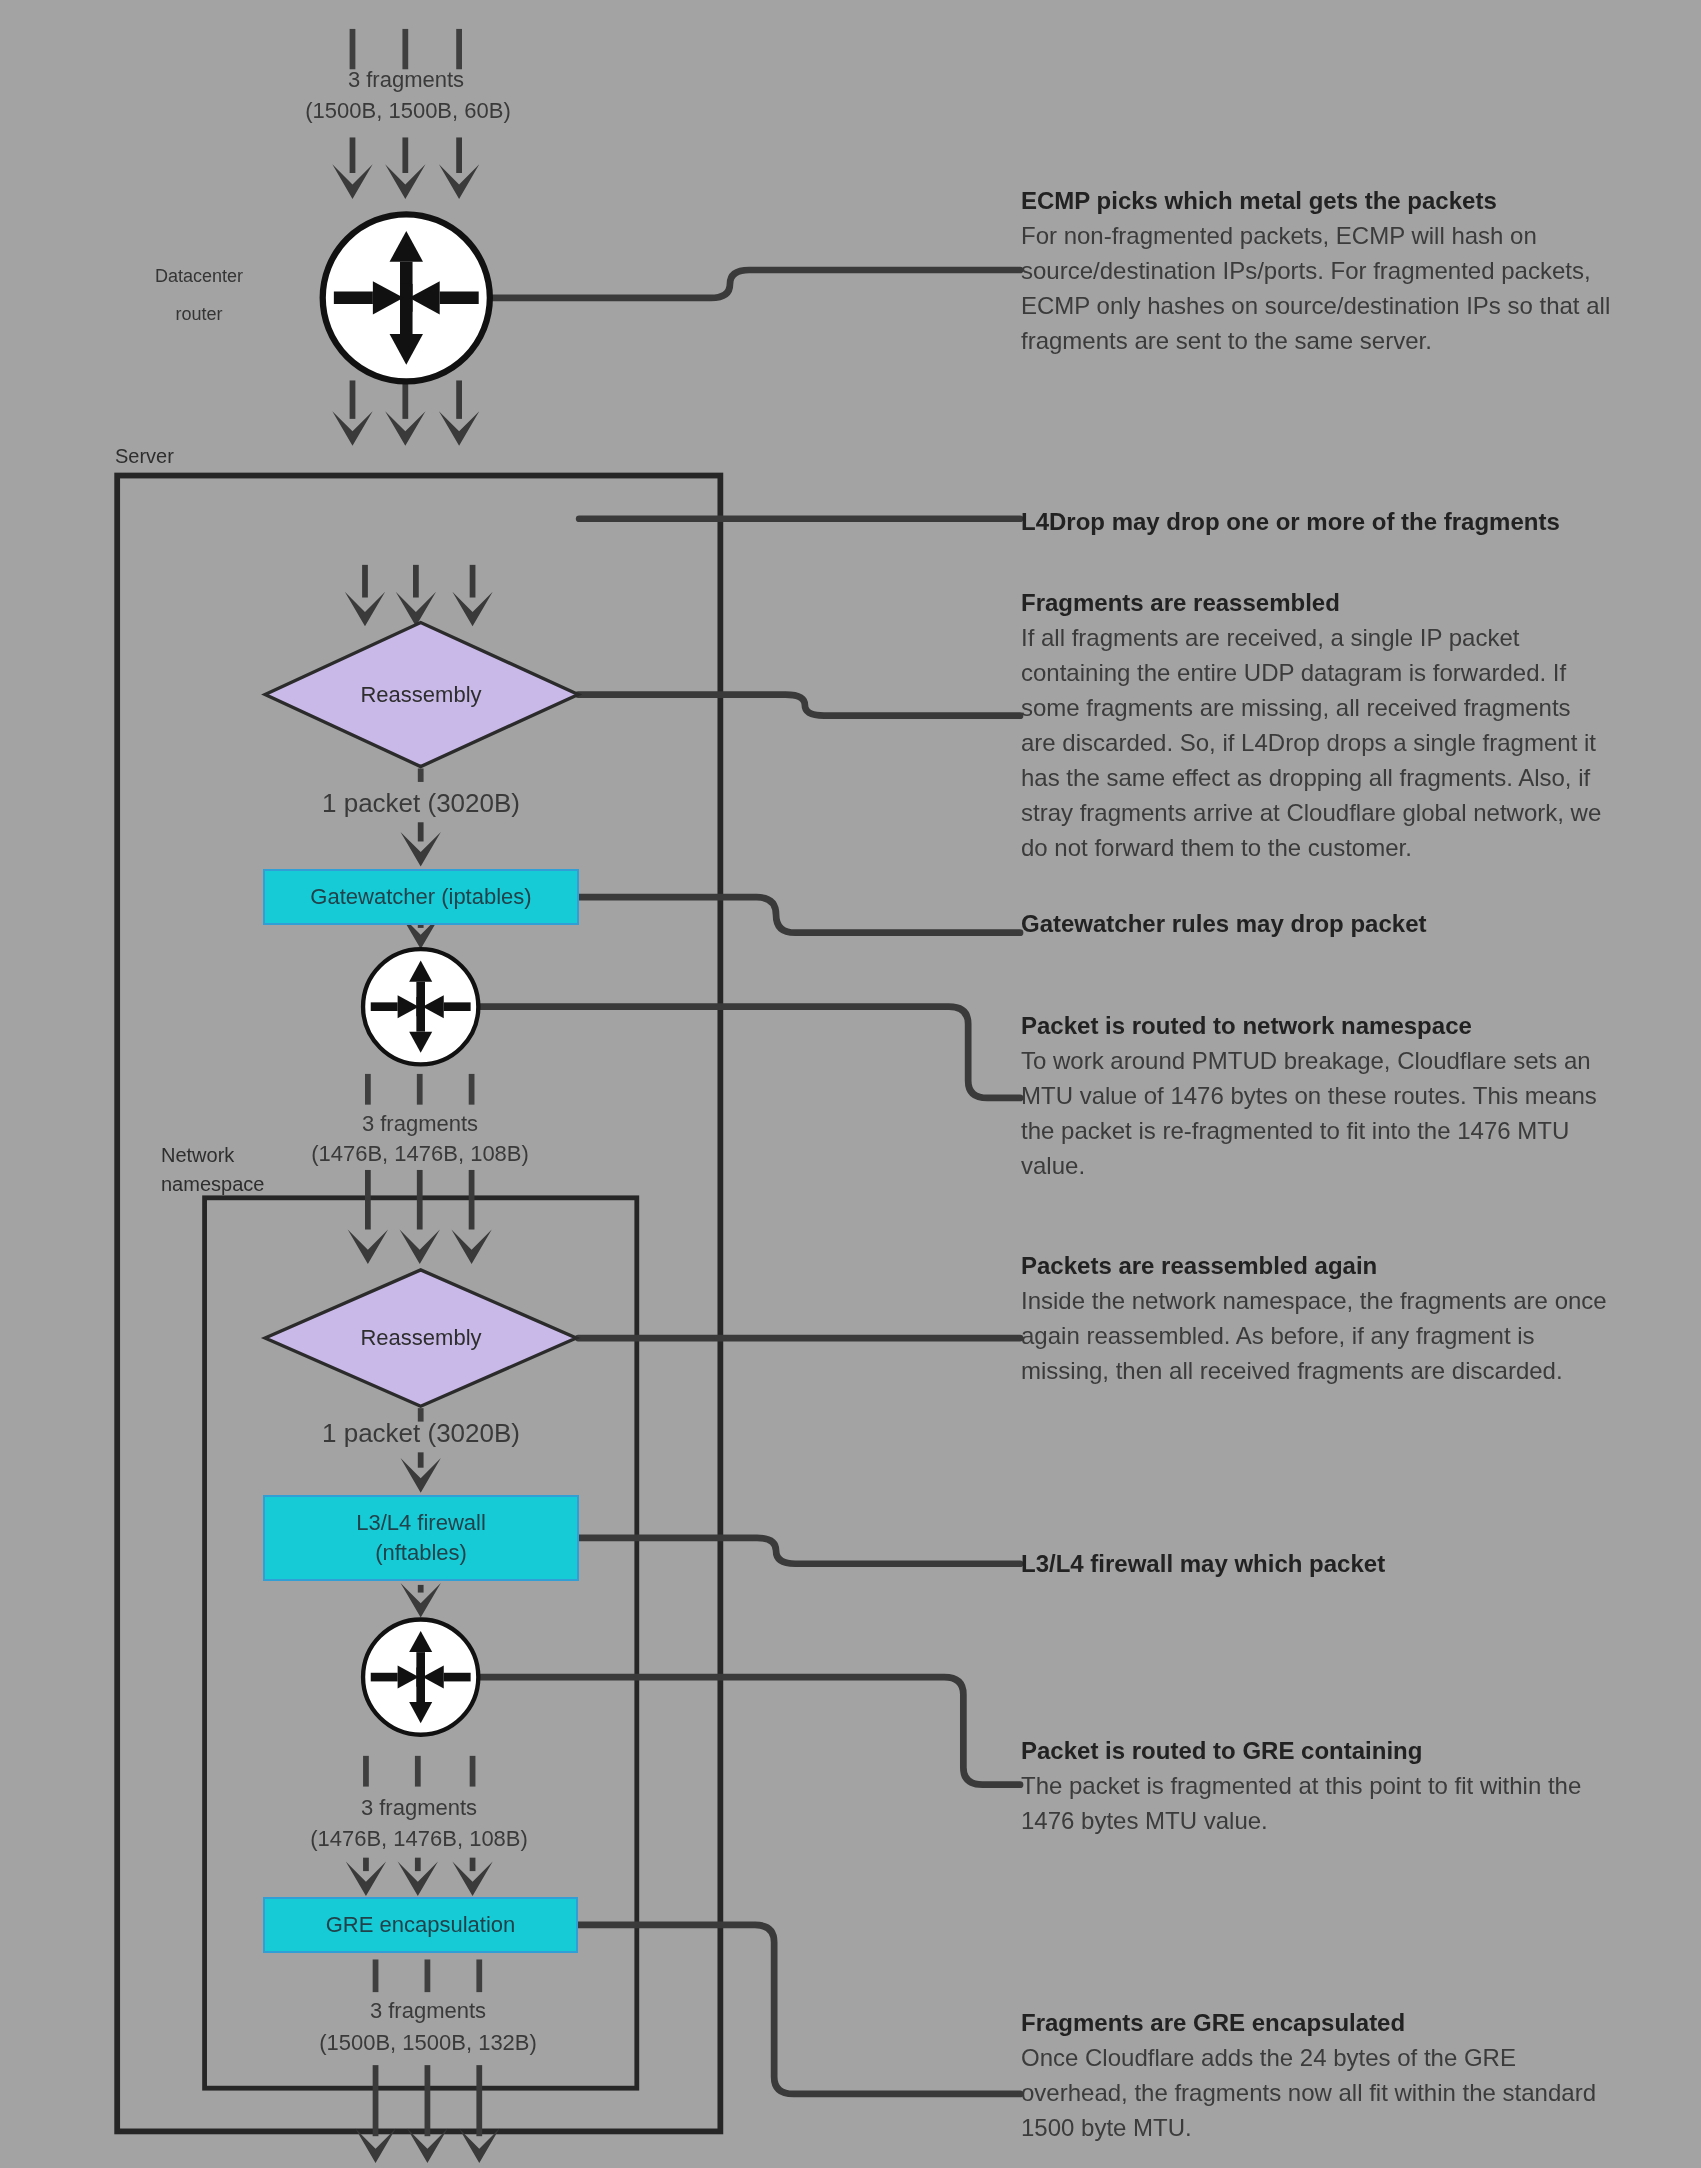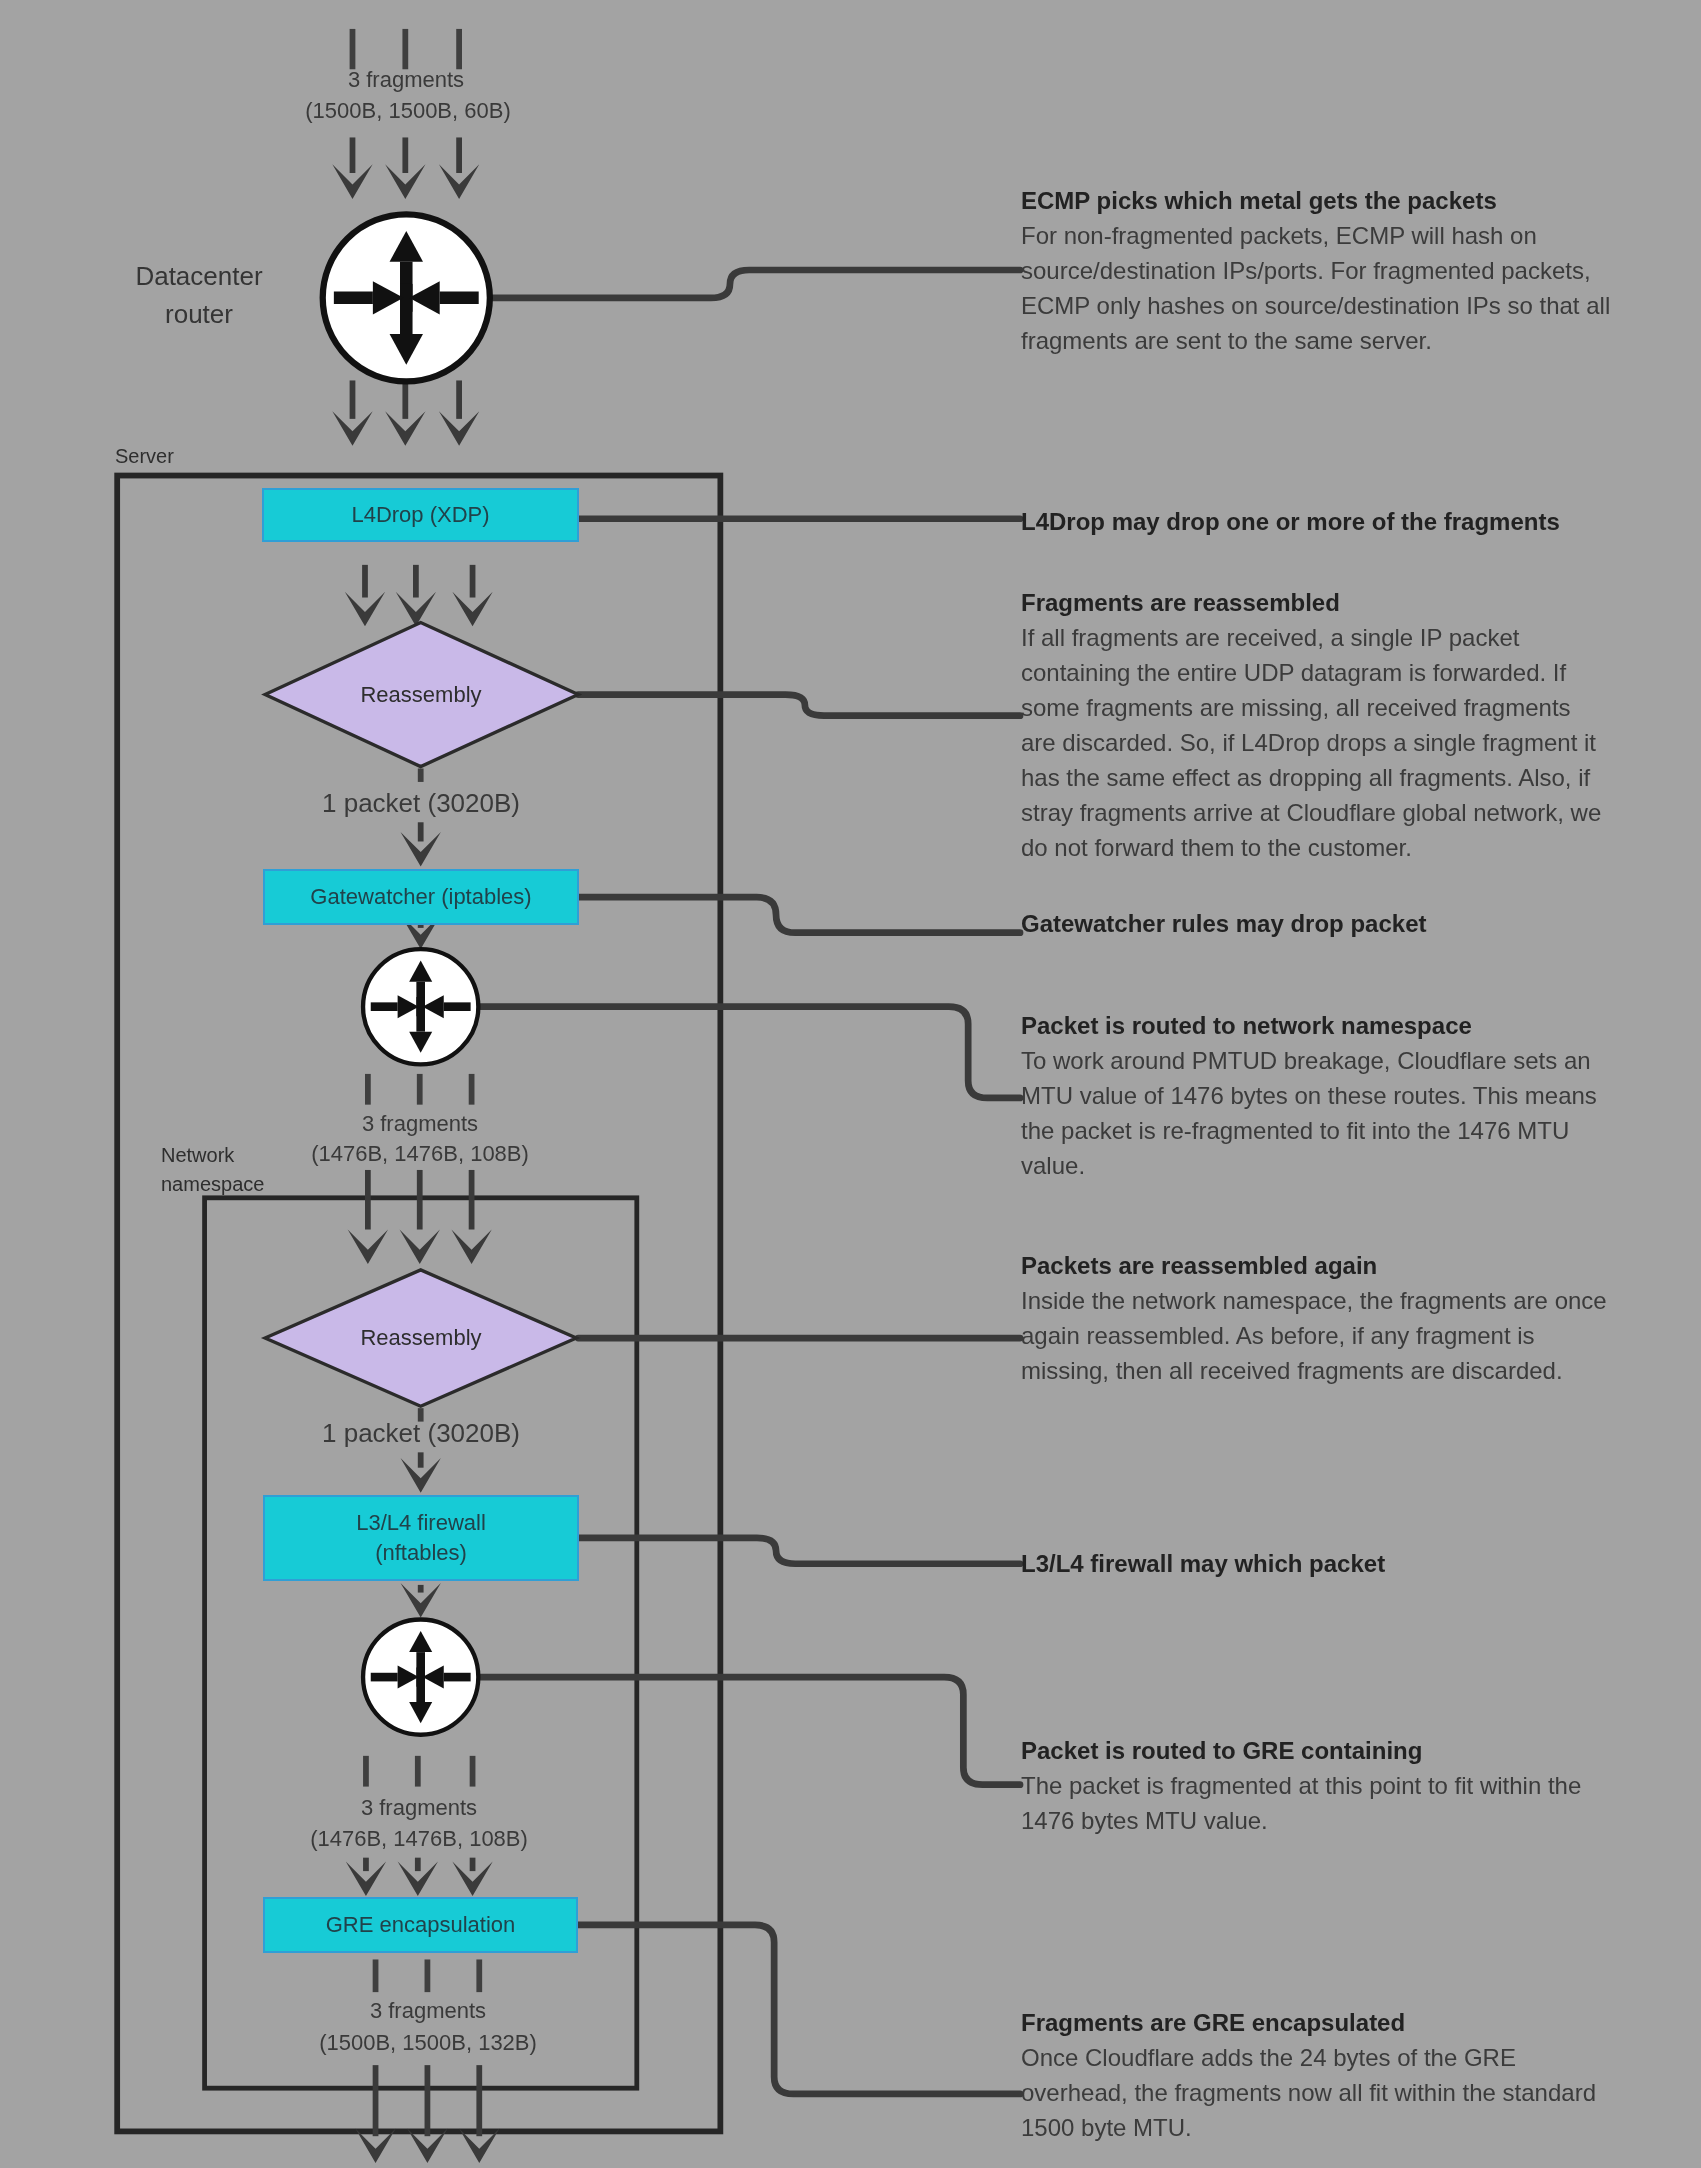--- a/index.html
+++ b/index.html
@@ -4,21 +4,21 @@
 <style>
   html,body{margin:0;padding:0;background:#ffffff;}
   body{font-family:"Liberation Sans", sans-serif;color:#333;}
   #stage{position:relative;width:1701px;height:2168px;background:#a3a3a3;overflow:hidden;}
   #lines{position:absolute;left:0;top:0;z-index:1;}
   .txt{position:absolute;z-index:3;white-space:nowrap;}
   .ctr{transform:translateX(-50%);text-align:center;}
   .small-lbl{font-size:22px;color:#3a3a3a;}
   .packet-lbl{font-size:26px;color:#3a3a3a;}
   .corner-lbl{font-size:20px;color:#2e2e2e;line-height:29px;}
-  .big-lbl{font-size:26px;color:#353535;line-height:38px;text-align:center;}
+  .big-lbl{font-size:18px;color:#353535;line-height:38px;text-align:center;}
   .node-box{position:absolute;z-index:2;background:#17cbd6;border:2.9px solid #2f9fd6;
             display:flex;align-items:center;justify-content:center;flex-direction:column;
             font-size:22px;color:#21424a;line-height:30px;box-sizing:border-box;}
   .diamond-lbl{position:absolute;z-index:3;transform:translate(-50%,-50%);font-size:22px;color:#2e2e2e;}
   .ann{position:absolute;left:1021px;width:663px;z-index:3;font-size:24px;line-height:35px;color:#3b3b3b;}
   .ann-title{font-weight:bold;color:#222;}
   .ann-body{white-space:pre-line;}
 </style>
 </head>
 <body>
@@ -135,23 +135,20 @@
   <div class="txt ctr small-lbl" style="left:406px;top:67px">3 fragments</div>
   <div class="txt ctr small-lbl" style="left:408px;top:98px">(1500B, 1500B, 60B)</div>
 
   <div class="txt ctr big-lbl" style="left:199px;top:257px">
     <div>Datacenter</div>
     <div>router</div>
   </div>
 
   <div class="txt corner-lbl" style="left:115px;top:442px">Server</div>
 
-  <div class="node-box" style="left:262px;top:488px;width:317px;height:54px">
-    <div>L4Drop (XDP)</div>
-  </div>
 
   <div class="diamond-lbl" style="left:421px;top:695px">Reassembly</div>
   <div class="txt ctr packet-lbl" style="left:421px;top:788px">1 packet (3020B)</div>
 
   <div class="node-box" style="left:263px;top:869px;width:316px;height:56px">
     <div>Gatewatcher (iptables)</div>
   </div>
 
   <div class="txt ctr small-lbl" style="left:420px;top:1111px">3 fragments</div>
   <div class="txt ctr small-lbl" style="left:420px;top:1141px">(1476B, 1476B, 108B)</div>

